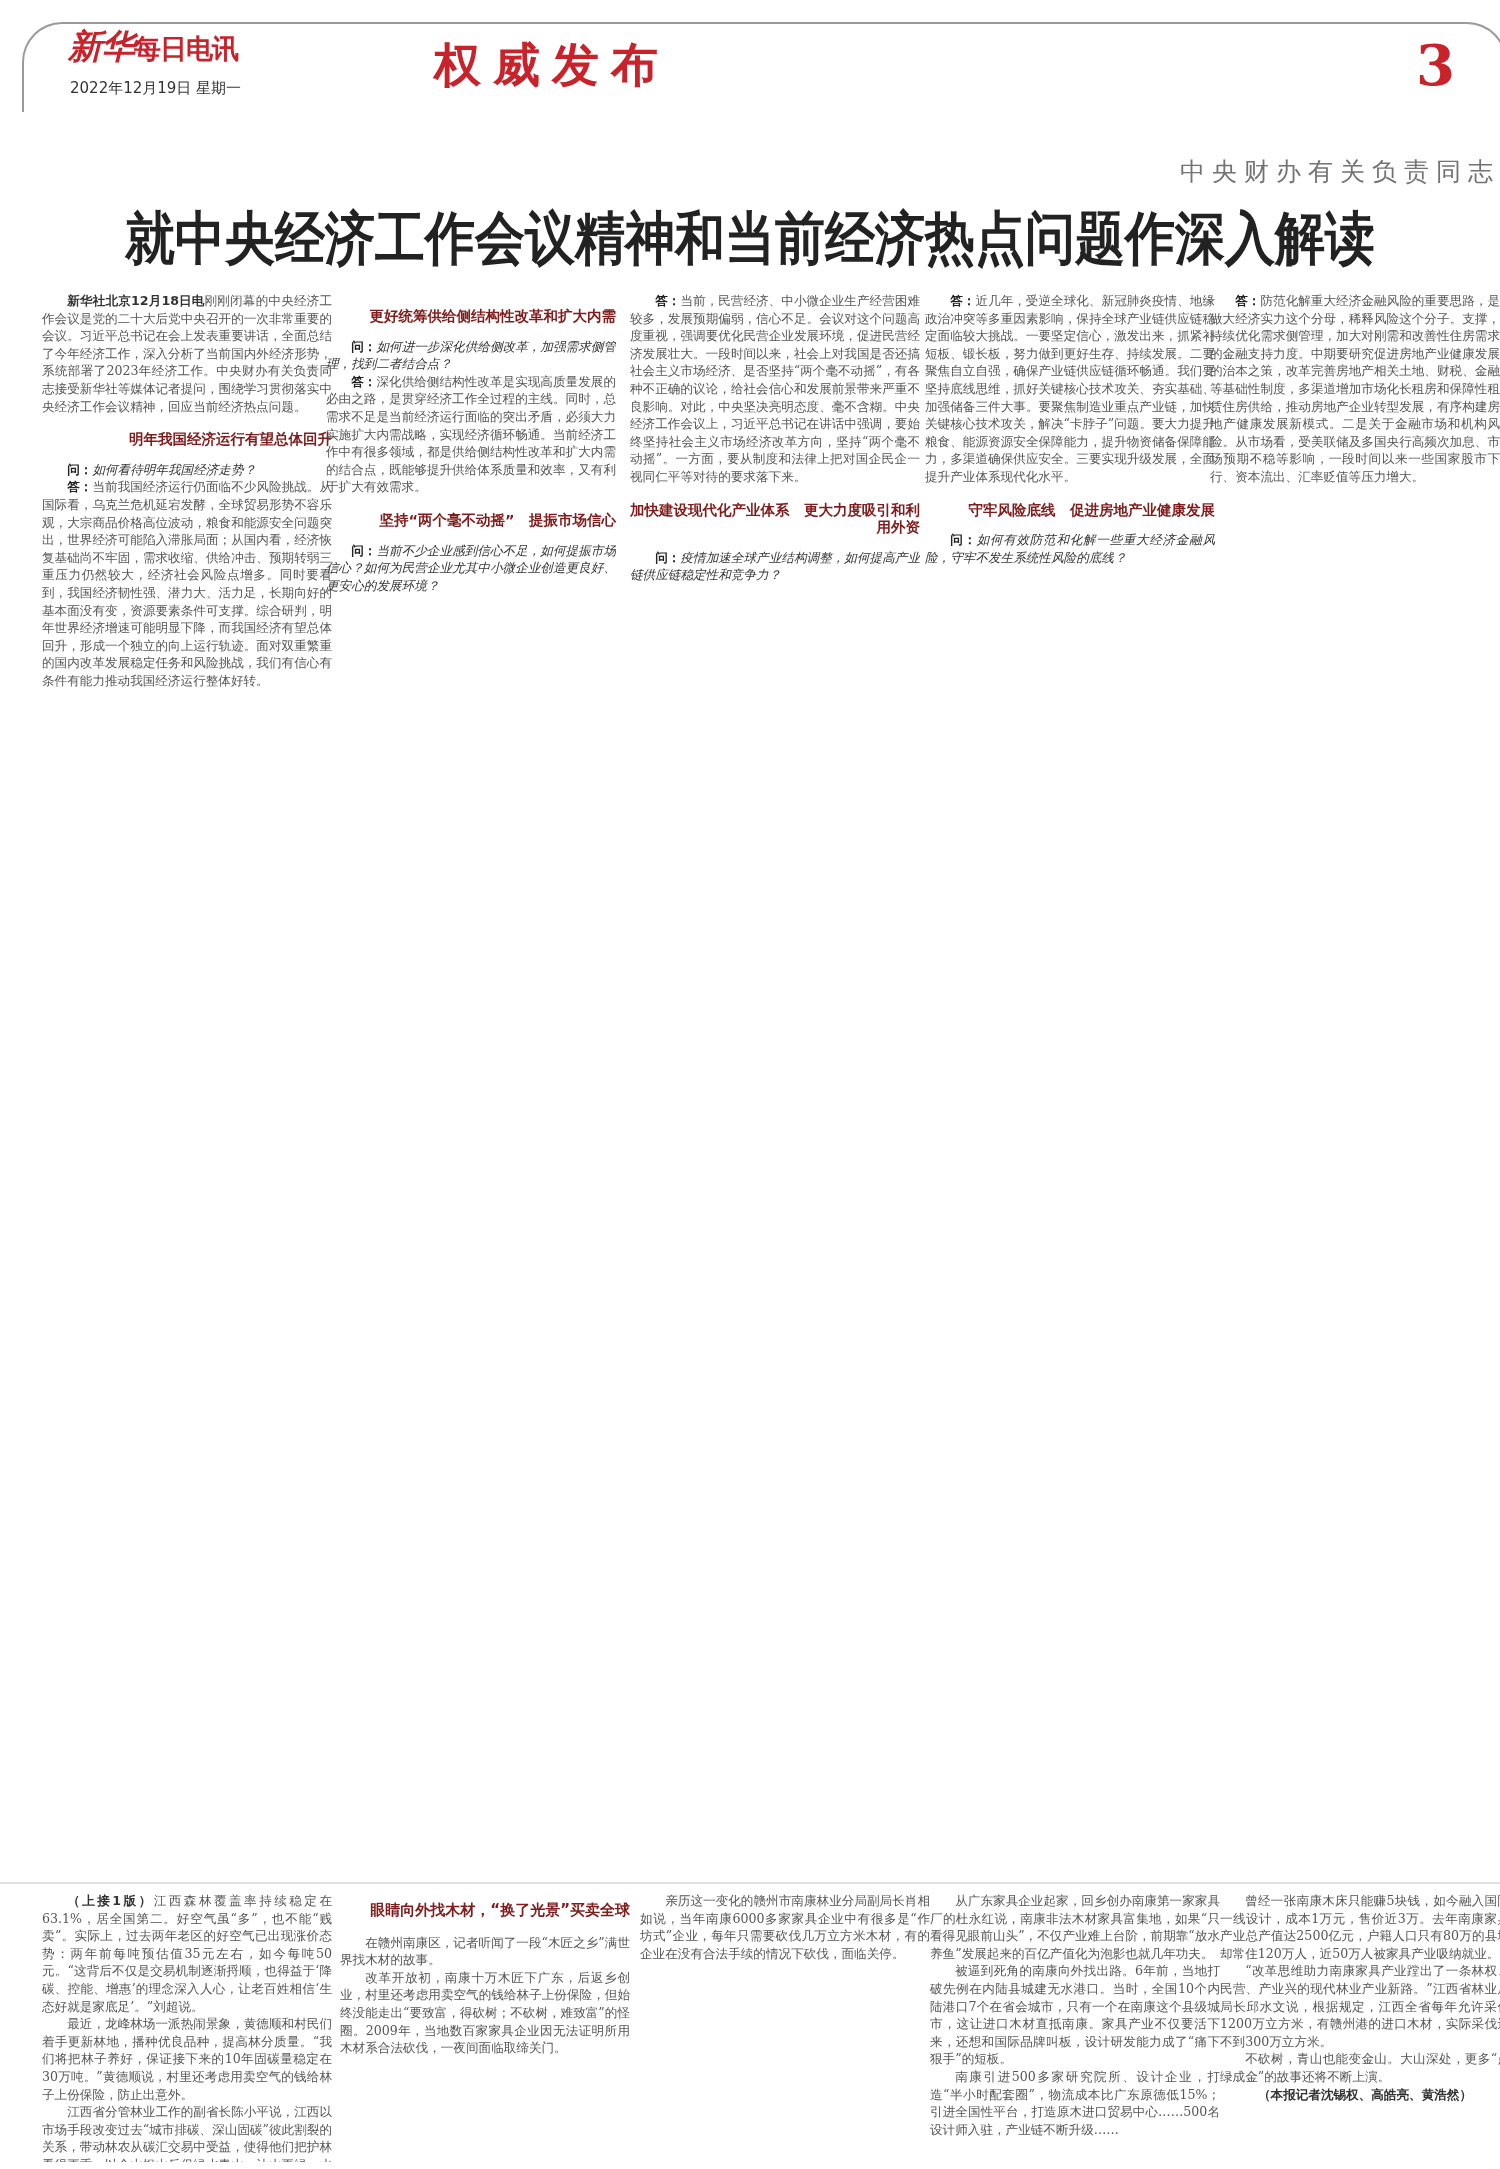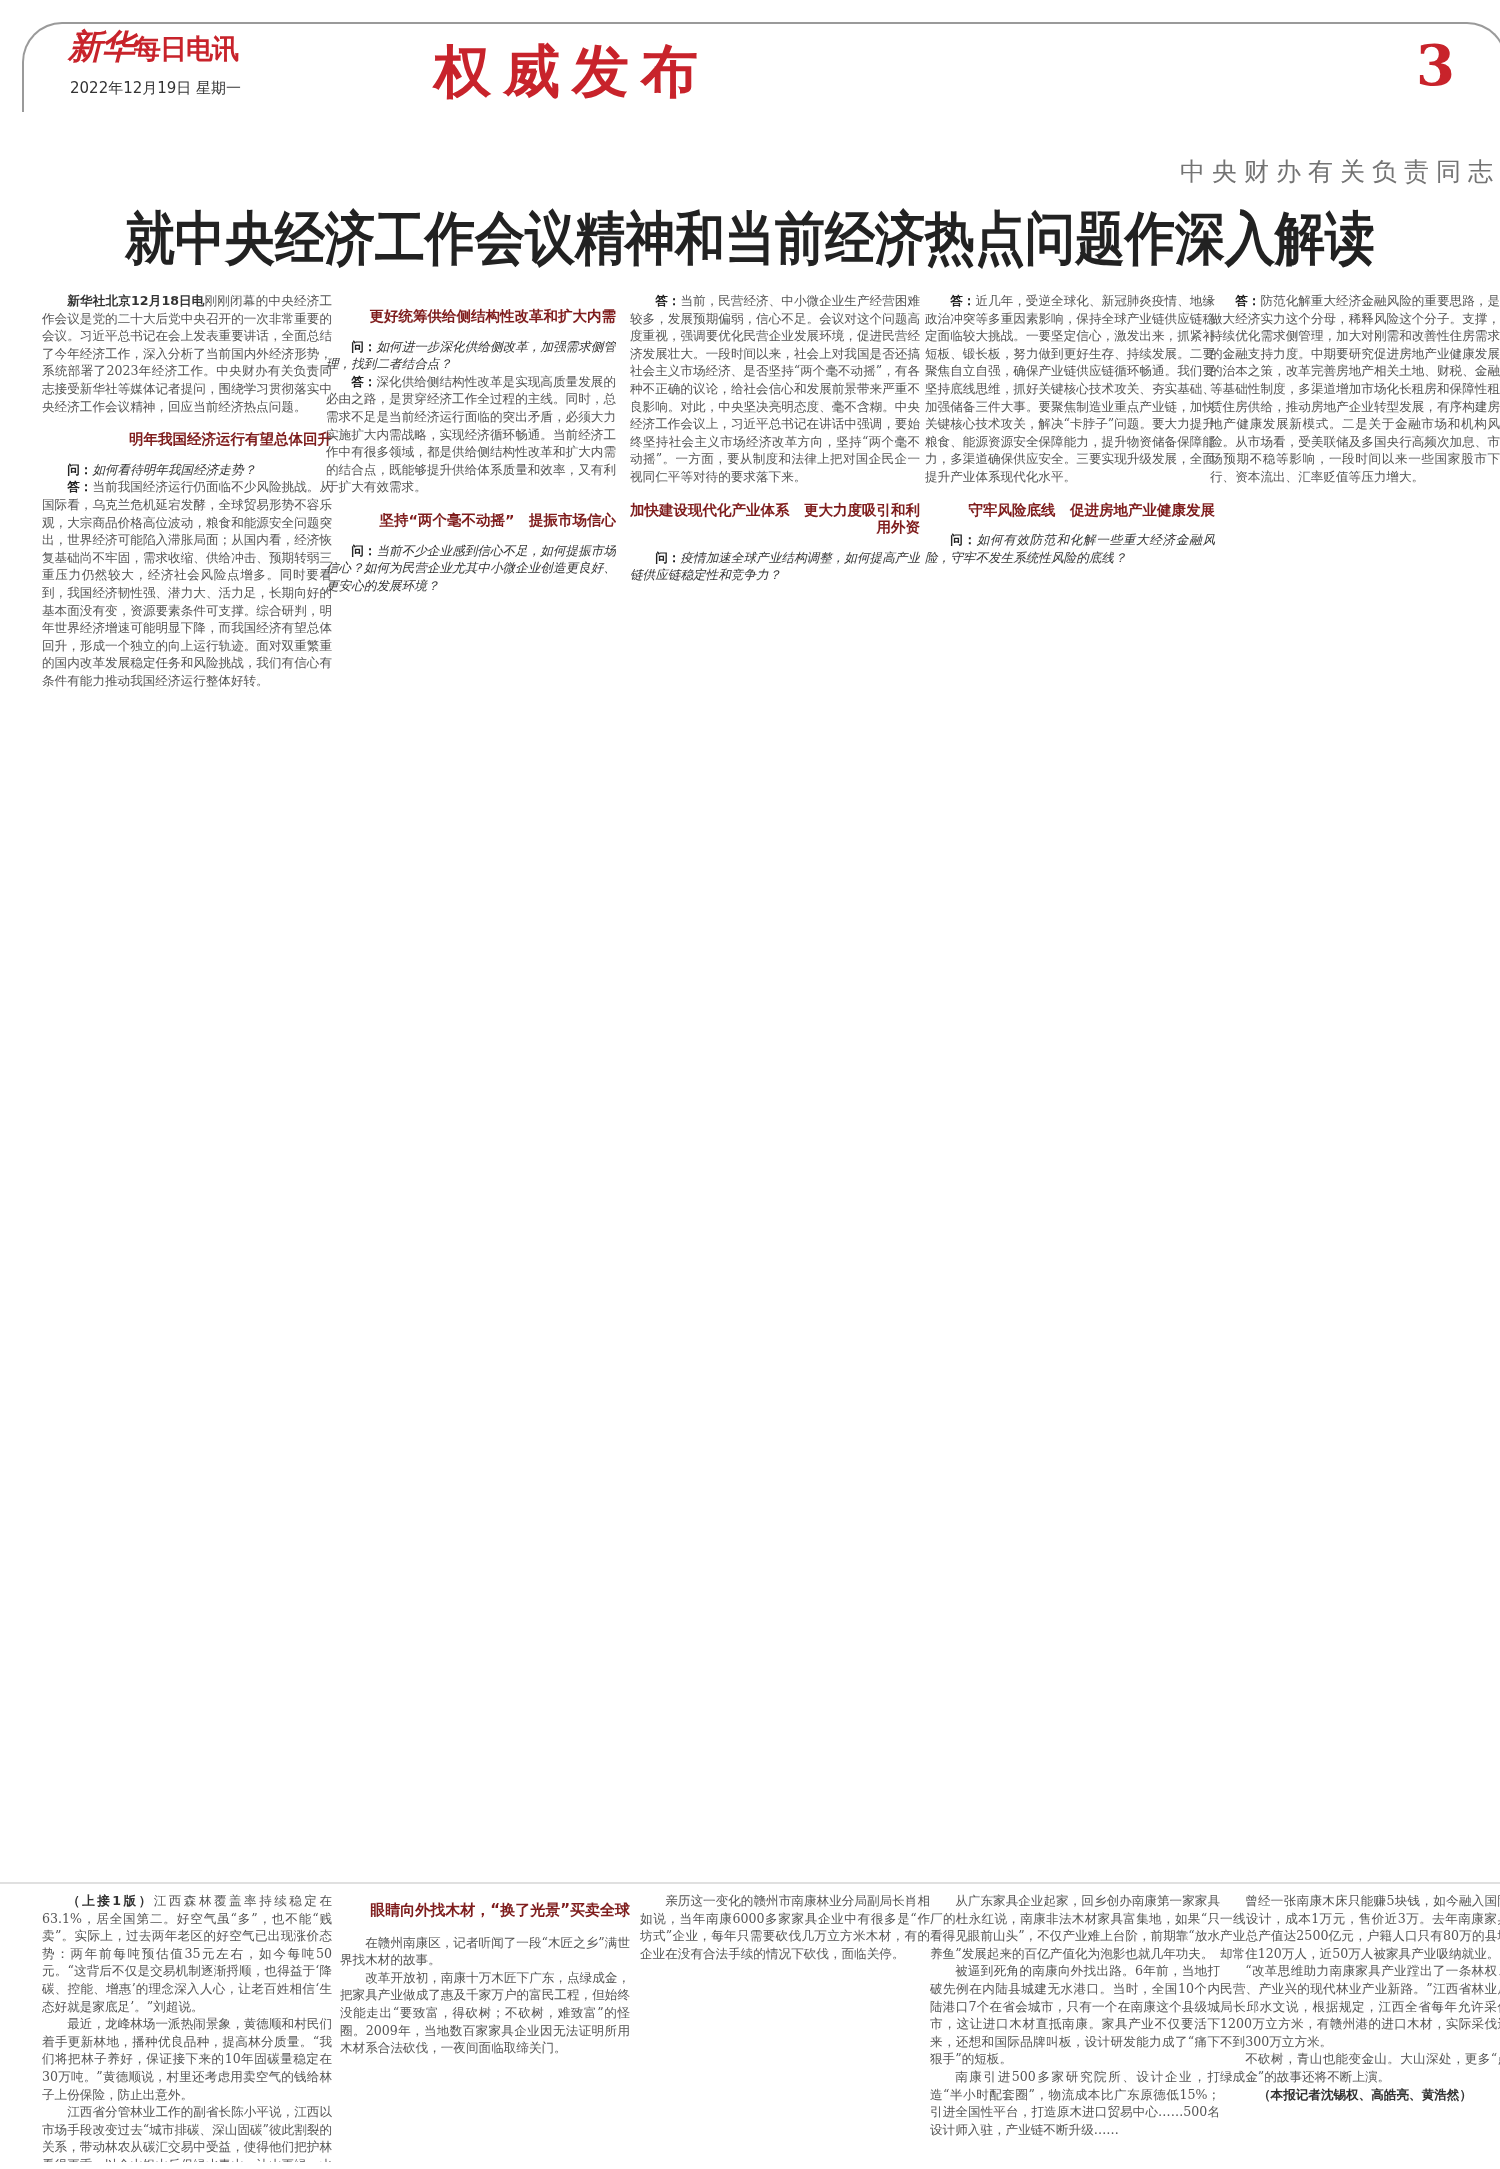--- a/index.html
+++ b/index.html
@@ -7,21 +7,21 @@
   body { font-family: "DejaVu Serif", "Liberation Serif", serif; color: #3a3a3a; position: relative; }
 
   .masthead {
     position: absolute; left: 22px; top: 22px; width: 1485px; height: 90px;
     border-top: 2px solid #9a9a9a; border-left: 2px solid #9a9a9a; border-right: 2px solid #9a9a9a;
     border-radius: 40px 40px 0 0;
   }
   .logo { position: absolute; left: 44px; top: 0; font-family: "DejaVu Serif", serif; color: #c8232b; font-weight: bold; font-size: 34px; letter-spacing: -1px; font-style: italic; }
   .logo .sub { font-style: normal; font-size: 27px; }
   .date { position: absolute; left: 46px; top: 55px; font-family: "DejaVu Sans", sans-serif; font-size: 15px; color: #333; }
-  .section-title { position: absolute; left: 410px; top: 10px; font-family: "DejaVu Serif", serif; font-weight: bold; color: #c8232b; font-size: 57px; letter-spacing: 12px; }
+  .section-title { position: absolute; left: 410px; top: 10px; font-family: "DejaVu Serif", serif; font-weight: bold; color: #c8232b; font-size: 47px; letter-spacing: 12px; }
   .page-no { position: absolute; right: 50px; top: 8px; font-family: "DejaVu Serif", serif; font-weight: bold; color: #c8232b; font-size: 56px; }
 
   .kicker { position: absolute; top: 155px; left: 0; width: 1500px; text-align: right; font-family: "DejaVu Sans", sans-serif; font-size: 25px; letter-spacing: 7px; color: #737373; }
   .headline { position: absolute; top: 206px; left: 0; width: 1500px; text-align: center; font-family: "DejaVu Sans", sans-serif; font-weight: bold; font-size: 50px; letter-spacing: 0px; color: #222; transform: scaleY(1.15); }
 
   .col { position: absolute; top: 292px; width: 290px; font-size: 12.6px; line-height: 17.6px; text-align: justify; color: #555; overflow: hidden; }
   .col p { text-indent: 2em; }
   .col .lead { color: #333; font-weight: bold; font-family: "DejaVu Sans", sans-serif; }
   .col h3 { font-family: "DejaVu Sans", sans-serif; font-size: 14.5px; color: #7f1d1d; text-align: right; margin: 16px 0 12px; font-weight: bold; text-indent: 0; }
   .col .q { font-style: italic; color: #333; }
@@ -82,21 +82,21 @@
 <div class="divider"></div>
 
 <div class="col lower" style="left:42px;">
   <p><span class="lead-in">（上接1版）</span><span>江西森林覆盖率持续稳定在63.1%，居全国第二。好空气虽“多”，也不能“贱卖”。实际上，过去两年老区的好空气已出现涨价态势：两年前每吨预估值35元左右，如今每吨50元。“这背后不仅是交易机制逐渐捋顺，也得益于‘降碳、控能、增惠’的理念深入人心，让老百姓相信‘生态好就是家底足’。”刘超说。</span></p>
   <p>最近，龙峰林场一派热闹景象，黄德顺和村民们着手更新林地，播种优良品种，提高林分质量。“我们将把林子养好，保证接下来的10年固碳量稳定在30万吨。”黄德顺说，村里还考虑用卖空气的钱给林子上份保险，防止出意外。</p>
   <p>江西省分管林业工作的副省长陈小平说，江西以市场手段改变过去“城市排碳、深山固碳”彼此割裂的关系，带动林农从碳汇交易中受益，使得他们把护林看得更重，以金山银山反促绿水青山，让山更绿、水更清。</p>
 </div>
 <div class="col lower" style="left:340px;">
   <h3>眼睛向外找木材，“换了光景”买卖全球</h3>
   <p>在赣州南康区，记者听闻了一段“木匠之乡”满世界找木材的故事。</p>
-  <p>改革开放初，南康十万木匠下广东，点绿成金，把家具产业做成了惠及千家万户的富民工程，但始终没能走出“要致富，得砍树；不砍树，难致富”的怪圈。2009年，当地数百家家具企业因无法证明所用木材系合法砍伐，一夜间面临取缔关门。</p>
+  <p>改革开放初，南康十万木匠下广东，后返乡创业，村里还考虑用卖空气的钱给林子上份保险，但始终没能走出“要致富，得砍树；不砍树，难致富”的怪圈。2009年，当地数百家家具企业因无法证明所用木材系合法砍伐，一夜间面临取缔关门。</p>
 </div>
 <div class="col lower" style="left:640px;">
   <p>亲历这一变化的赣州市南康林业分局副局长肖相如说，当年南康6000多家家具企业中有很多是“作坊式”企业，每年只需要砍伐几万立方米木材，有的企业在没有合法手续的情况下砍伐，面临关停。</p>
 </div>
 <div class="col lower" style="left:930px;">
   <p>从广东家具企业起家，回乡创办南康第一家家具厂的杜永红说，南康非法木材家具富集地，如果“只看得见眼前山头”，不仅产业难上台阶，前期靠“放水养鱼”发展起来的百亿产值化为泡影也就几年功夫。</p>
   <p>被逼到死角的南康向外找出路。6年前，当地打破先例在内陆县城建无水港口。当时，全国10个内陆港口7个在省会城市，只有一个在南康这个县级城市，这让进口木材直抵南康。家具产业不仅要活下来，还想和国际品牌叫板，设计研发能力成了“痛下狠手”的短板。</p>
   <p>南康引进500多家研究院所、设计企业，打造“半小时配套圈”，物流成本比广东原德低15%；引进全国性平台，打造原木进口贸易中心……500名设计师入驻，产业链不断升级……</p>
 </div>
 <div class="col lower" style="left:1220px;">

